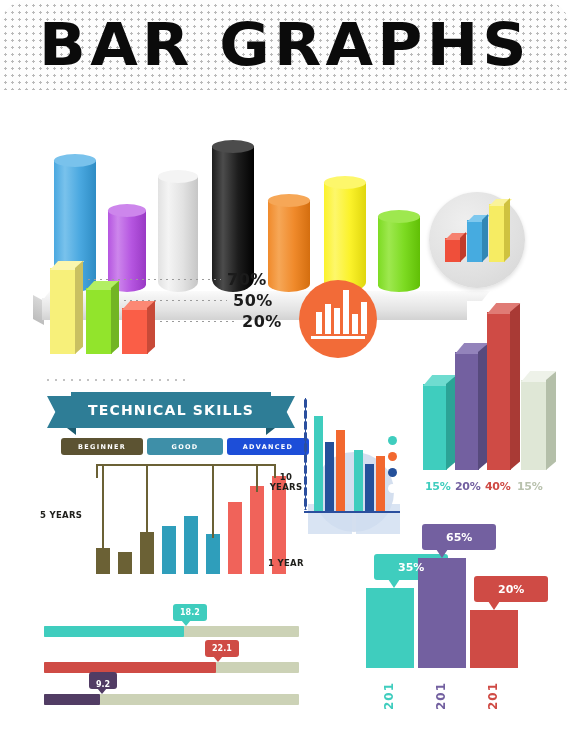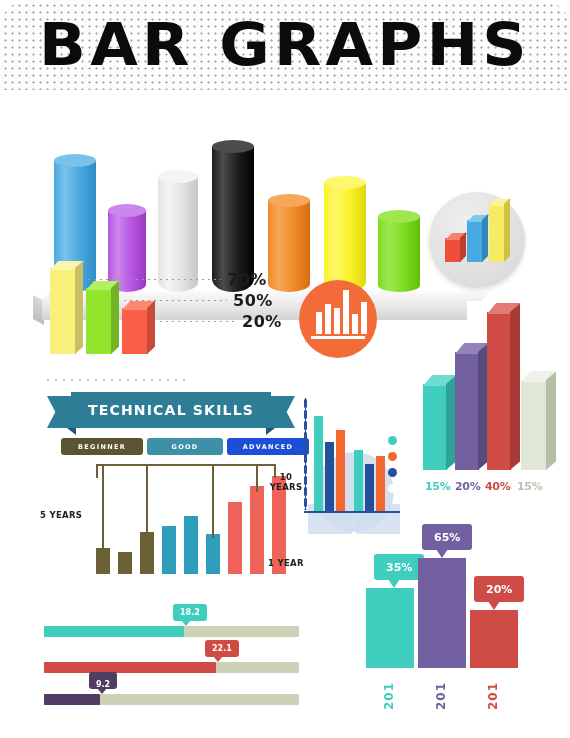--- a/index.html
+++ b/index.html
@@ -135,21 +135,21 @@
     display:flex;align-items:center;justify-content:flex-end;
     color:#fff;font-family:"DejaVu Sans",sans-serif;font-weight:bold;font-size:8px;padding:0 7px;}
   .callout:after{content:"";position:absolute;left:8px;bottom:-5px;
     width:0;height:0;border-left:5px solid transparent;border-right:5px solid transparent;border-top:6px solid currentColor;}
 
   
   .bchart{position:absolute;left:352px;top:512px;width:200px;height:200px;}
   .bbar{position:absolute;bottom:46px;}
   .bcall{position:absolute;height:26px;border-radius:3px;
     display:flex;align-items:center;justify-content:flex-start;
-    color:#fff;font-family:"DejaVu Sans",sans-serif;font-weight:bold;font-size:11px;padding:0 12px;}
+    color:#fff;font-family:"DejaVu Sans",sans-serif;font-weight:bold;font-size:11px;padding:0 24px;}
   .bcall:after{content:"";position:absolute;left:14px;bottom:-8px;
     width:0;height:0;border-left:6px solid transparent;border-right:6px solid transparent;border-top:9px solid currentColor;}
   .bbase{position:absolute;bottom:44px;height:3px;}
   .byear{position:absolute;bottom:2px;font-family:"DejaVu Sans",sans-serif;font-weight:bold;font-size:12px;
     writing-mode:vertical-rl;transform:rotate(180deg);letter-spacing:1px;}
 </style>
 </head>
 <body>
 
 <div class="stage">

